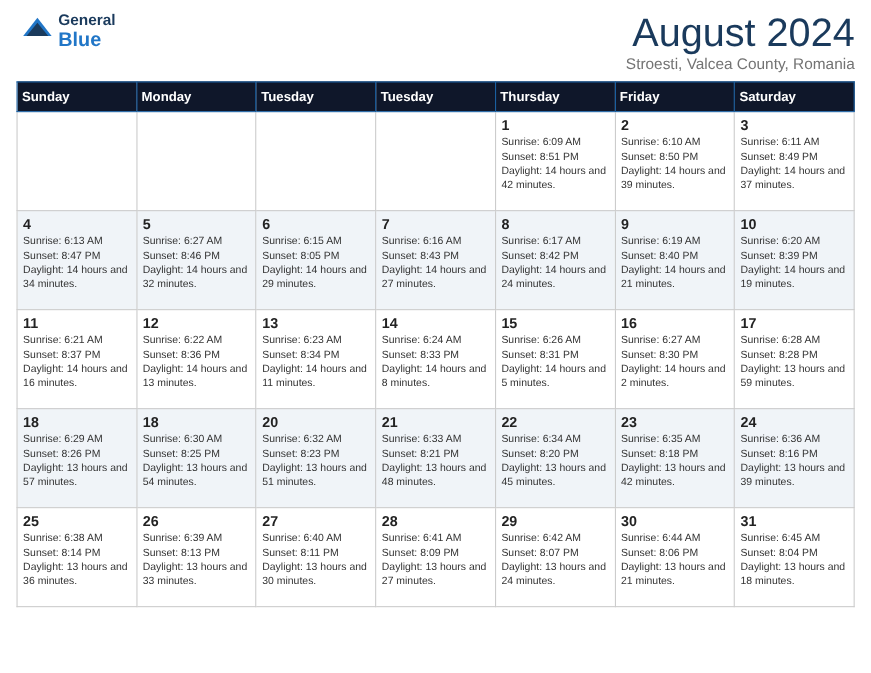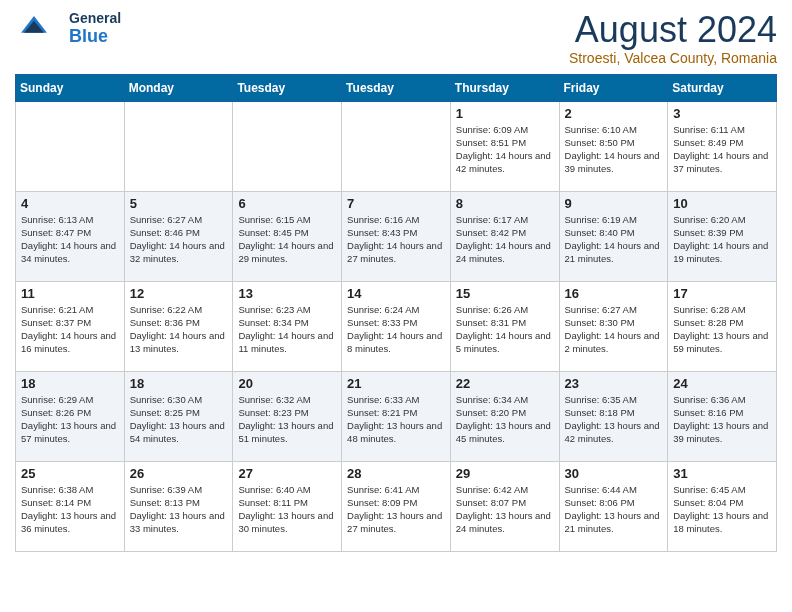--- a/index.html
+++ b/index.html
@@ -20,30 +20,30 @@
       text-align: right;
     }
     .month-year {
       font-size: 36px;
       font-weight: normal;
       color: #1a3a5c;
       line-height: 1.1;
     }
     .location {
       font-size: 14px;
-      color: #a16207;
+      color: #737373;
       margin-left: 46px;
     }
     table {
       width: 100%;
       border-collapse: collapse;
       table-layout: fixed;
     }
     thead tr th {
-      background-color: #0369a1;
+      background-color: #0f172a;
       color: #fff;
       font-size: 12px;
       font-weight: bold;
       padding: 6px 4px;
       text-align: left;
       border: 1px solid #1a5fa0;
     }
     tbody tr td {
       border: 1px solid #ccc;
       vertical-align: top;
@@ -65,21 +65,21 @@
       font-size: 9.5px;
       color: #333;
       line-height: 1.4;
     }
     .empty-cell {
       background: #fff !important;
     }
     .logo-wrapper {
       display: flex;
       align-items: center;
-      gap: 16px;
+      gap: 0;
     }
     .logo-svg {
       width: 38px;
       height: 38px;
     }
     .logo-label {
       display: flex;
       flex-direction: column;
       line-height: 1.1;
     }
@@ -165,21 +165,21 @@
         <td>
           <span class="day-num">5</span>
           <div class="day-info">Sunrise: 6:27 AM
 Sunset: 8:46 PM
 Daylight: 14 hours
 and 32 minutes.</div>
         </td>
         <td>
           <span class="day-num">6</span>
           <div class="day-info">Sunrise: 6:15 AM
-Sunset: 8:45 PM
+Sunset: 8:05 PM
 Daylight: 14 hours
 and 29 minutes.</div>
         </td>
         <td>
           <span class="day-num">7</span>
           <div class="day-info">Sunrise: 6:16 AM
 Sunset: 8:43 PM
 Daylight: 14 hours
 and 27 minutes.</div>
         </td>

